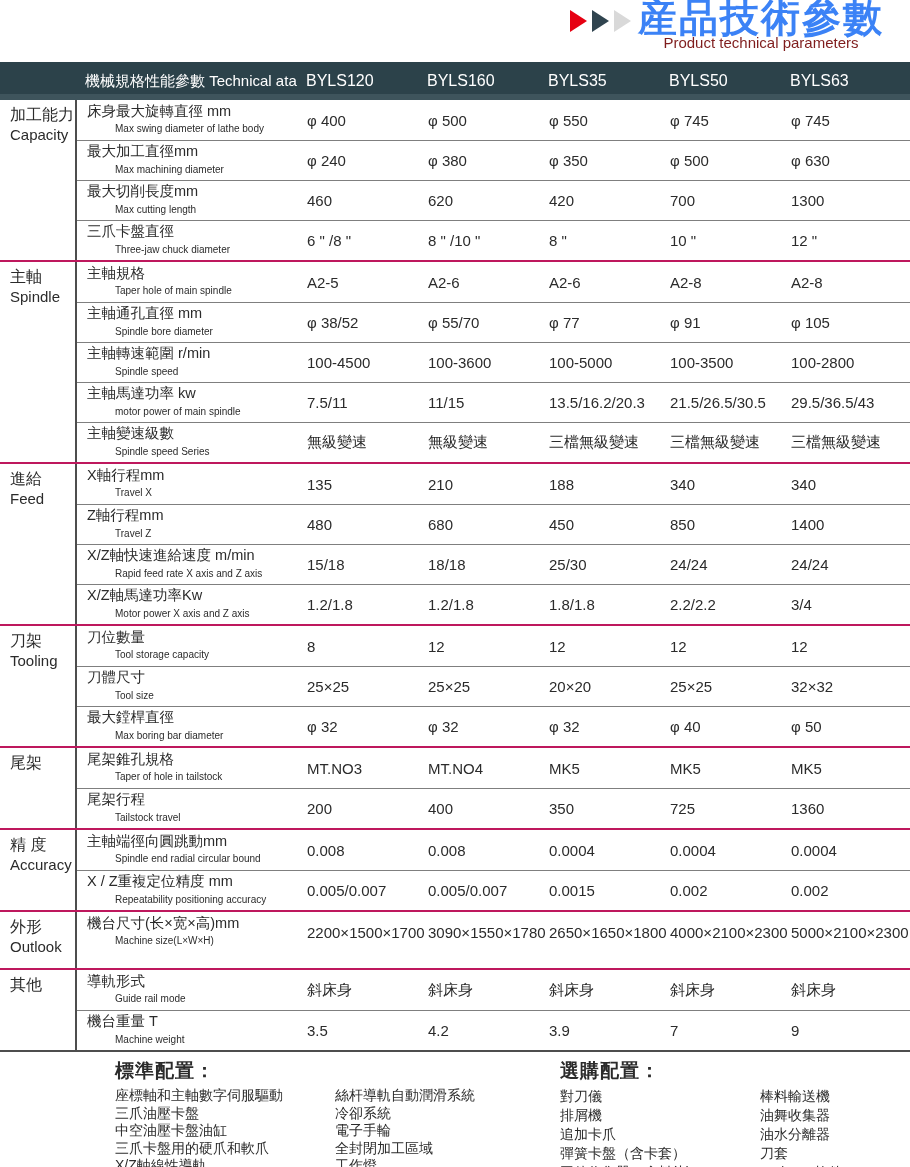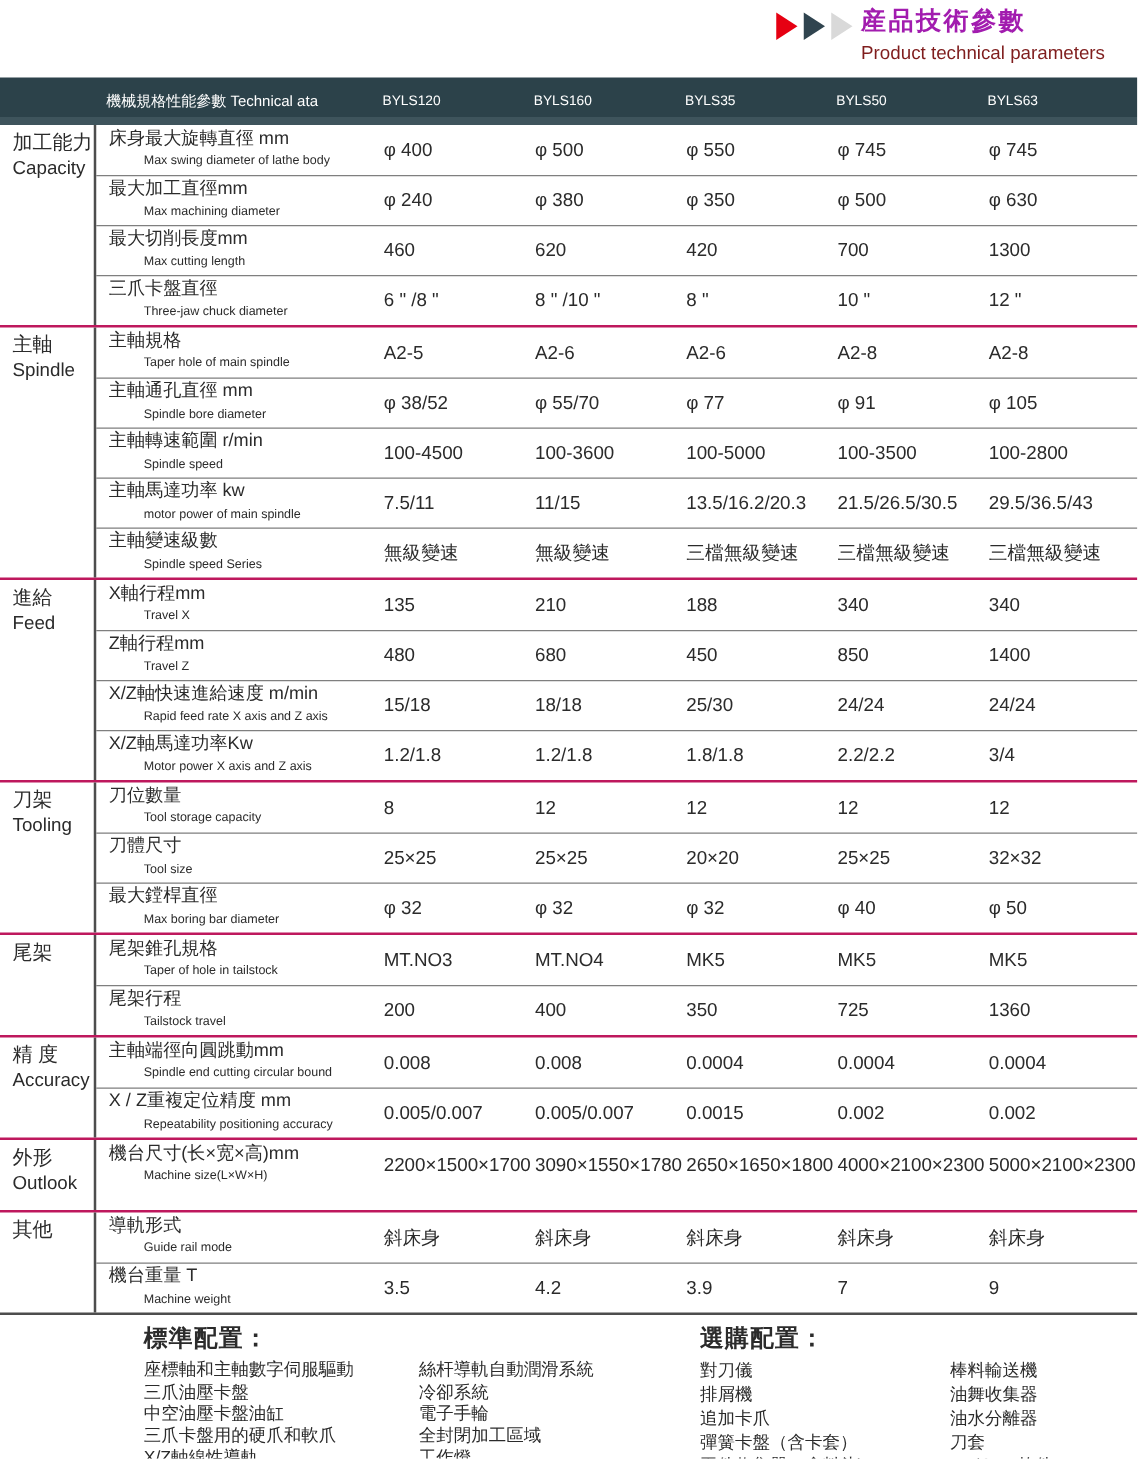--- a/index.html
+++ b/index.html
@@ -9,30 +9,30 @@
     font-family:"Liberation Sans","DejaVu Sans",sans-serif;color:#2b2b2b;margin:0 auto;
   }
   
   .top{height:62px;position:relative;}
   .title-wrap{position:absolute;right:26px;top:1px;display:flex;align-items:flex-start;}
   .arrows{display:flex;gap:5px;margin-top:9px;margin-right:7px;}
   .tri{width:0;height:0;border-top:11px solid transparent;border-bottom:11px solid transparent;border-left:17px solid #000;display:inline-block;}
   .tri-red{border-left-color:#e60012;}
   .tri-dark{border-left-color:#30444f;}
   .tri-light{border-left-color:#d9d9d9;}
-  .title-zh{font-size:20px;font-weight:bold;letter-spacing:2px;line-height:33px;color:#a21caf;}
+  .title-zh{font-size:39px;font-weight:bold;letter-spacing:2px;line-height:33px;color:#3b82f6;}
   .title-en{font-size:15px;line-height:17px;text-align:center;color:#7f1d1d;}
   
   .thead{
     display:grid;grid-template-columns:75px 230px repeat(5,121px);
     height:38px;align-items:center;color:#fff;
     background:linear-gradient(#2c424a 0 84%,#3e545c 84% 100%);
   }
-  .th-param{padding-left:10px;font-size:12px;}
-  .th-model{font-size:11px;padding-left:1px;}
+  .th-param{padding-left:10px;font-size:15px;}
+  .th-model{font-size:16px;padding-left:1px;}
   .tbody{border-bottom:2px solid #4d4d4d;}
   .group{display:grid;grid-template-columns:75px 1fr;border-top:2px solid #be185d;}
   .group:first-child{border-top:none;}
   .cat{padding:5px 0 12px 10px;}
   .cat-zh{font-size:16px;line-height:20px;}
   .cat-en{font-size:15px;line-height:19px;}
   .rows{border-left:2px solid #4d4d4d;}
   .row{display:grid;grid-template-columns:228px repeat(5,121px);height:40px;border-top:1px solid #7f7f7f;}
   .row:first-child{border-top:none;}
   .param{padding-left:10px;display:flex;flex-direction:column;justify-content:center;}
@@ -319,21 +319,21 @@
         </div>
         <div class="group">
           <div class="cat">
             <div class="cat-zh">精 度</div>
             <div class="cat-en">Accuracy</div>
           </div>
           <div class="rows">
             <div class="row">
               <div class="param">
                 <div class="param-zh">主軸端徑向圓跳動mm</div>
-                <div class="param-en">Spindle end cutting circular bound</div>
+                <div class="param-en">Spindle end radial circular bound</div>
               </div>
               <div class="val">0.008</div>
               <div class="val">0.008</div>
               <div class="val">0.0004</div>
               <div class="val">0.0004</div>
               <div class="val">0.0004</div>
             </div>
             <div class="row">
               <div class="param">
                 <div class="param-zh">X / Z重複定位精度 mm</div>

